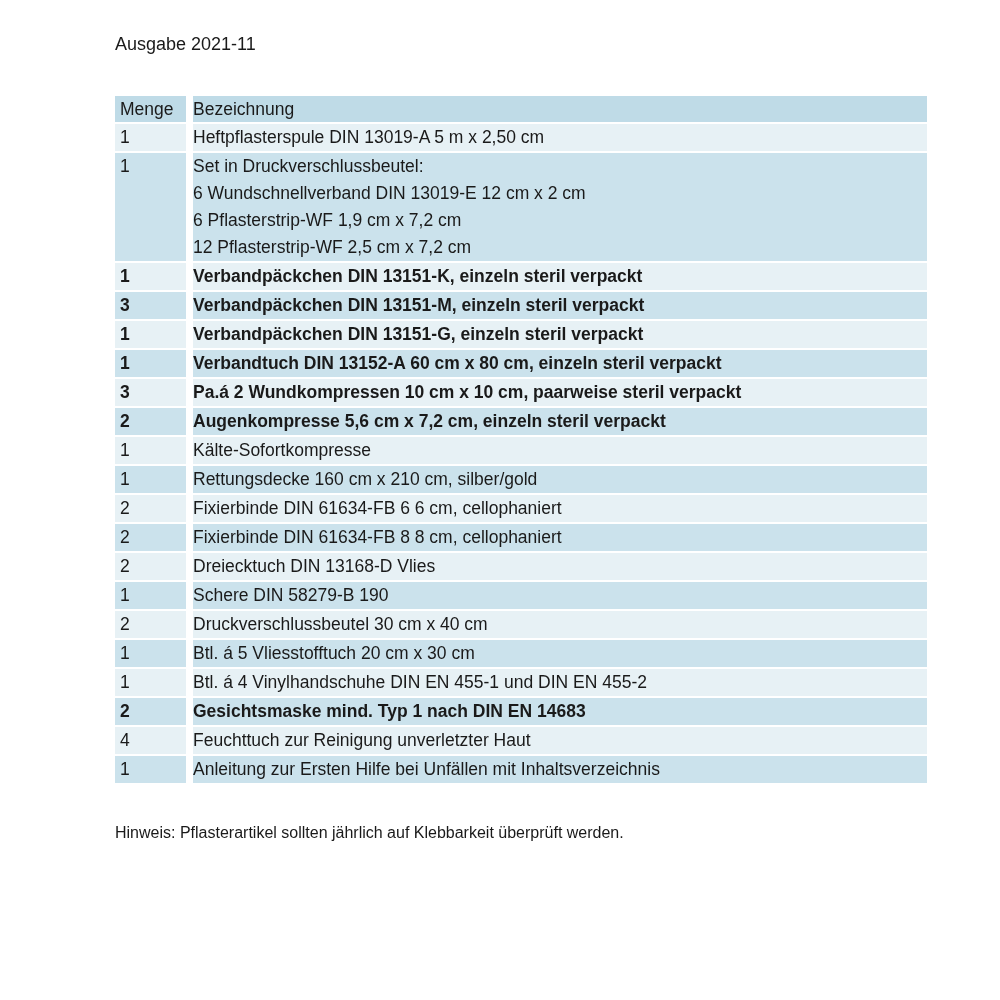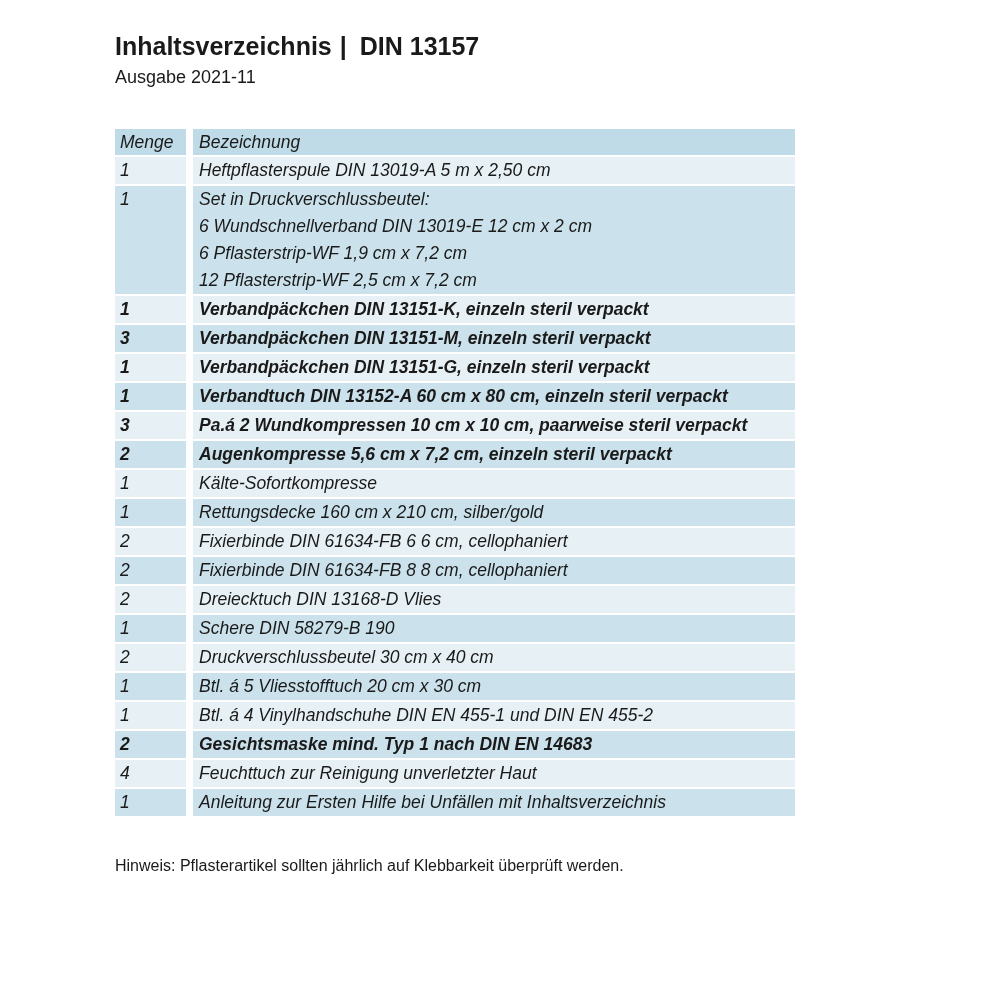--- a/index.html
+++ b/index.html
@@ -21,61 +21,57 @@
   }
   .title{
     font-size:25px;font-weight:700;line-height:33px;
     white-space:nowrap;
   }
   .title .pipe{margin:0 13px 0 8px;font-weight:700;}
   .subtitles{}
   .subtitle{font-size:18px;line-height:29px;}
   .contents-table{
     margin-top:37px;
-    width:680px;
-    font-style:italic;
+    width:812px;
   }
   .trow{
     display:flex;
     gap:7px;
     margin-bottom:2px;
   }
   .cell{
     font-size:17.5px;
     line-height:27px;
   }
   .cell.menge{
     width:71px;
     flex:0 0 71px;
     padding-left:5px;
   }
   .cell.bez{
     flex:1;
-    padding-left:6px;
+    padding-left:0;
   }
   .thead .cell{background:var(--header-bg);line-height:26px;}
   .light .cell{background:var(--row-light);}
   .dark  .cell{background:var(--row-dark);}
   .bold  .cell{font-weight:700;}
   .trow:not(.thead) .cell{min-height:27px;}
   .line{line-height:27px;}
   .footer-note{
     margin-top:36px;
     font-size:16px;
     line-height:28px;
   }
 </style>
 </head>
 <body>
 
 <div class="page">
 
-  <div class="title">
-    <span>Inhaltsverzeichnis</span><span class="pipe">|</span><span>DIN 13157</span>
-  </div>
 
   <div class="subtitles">
     <div class="subtitle">Ausgabe 2021-11</div>
   </div>
 
   <div class="contents-table">
     <div class="trow thead">
       <div class="cell menge">Menge</div>
       <div class="cell bez">Bezeichnung</div>
     </div>

